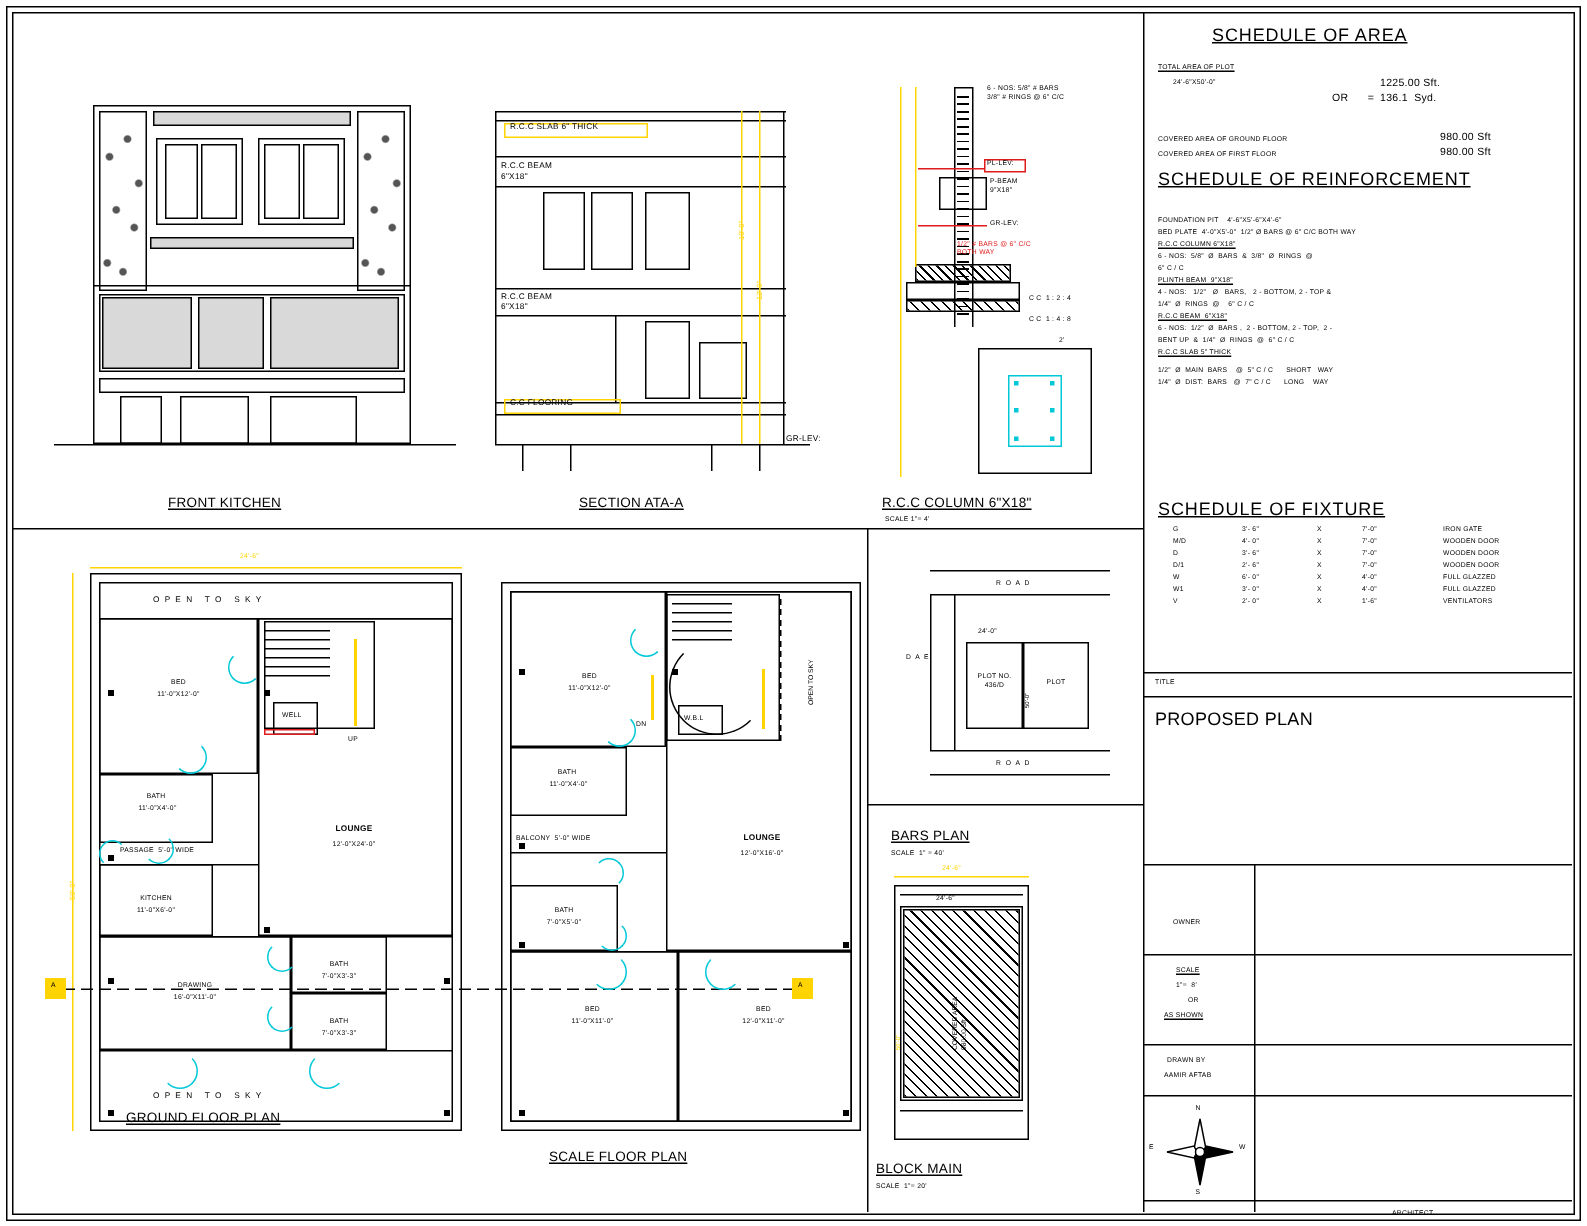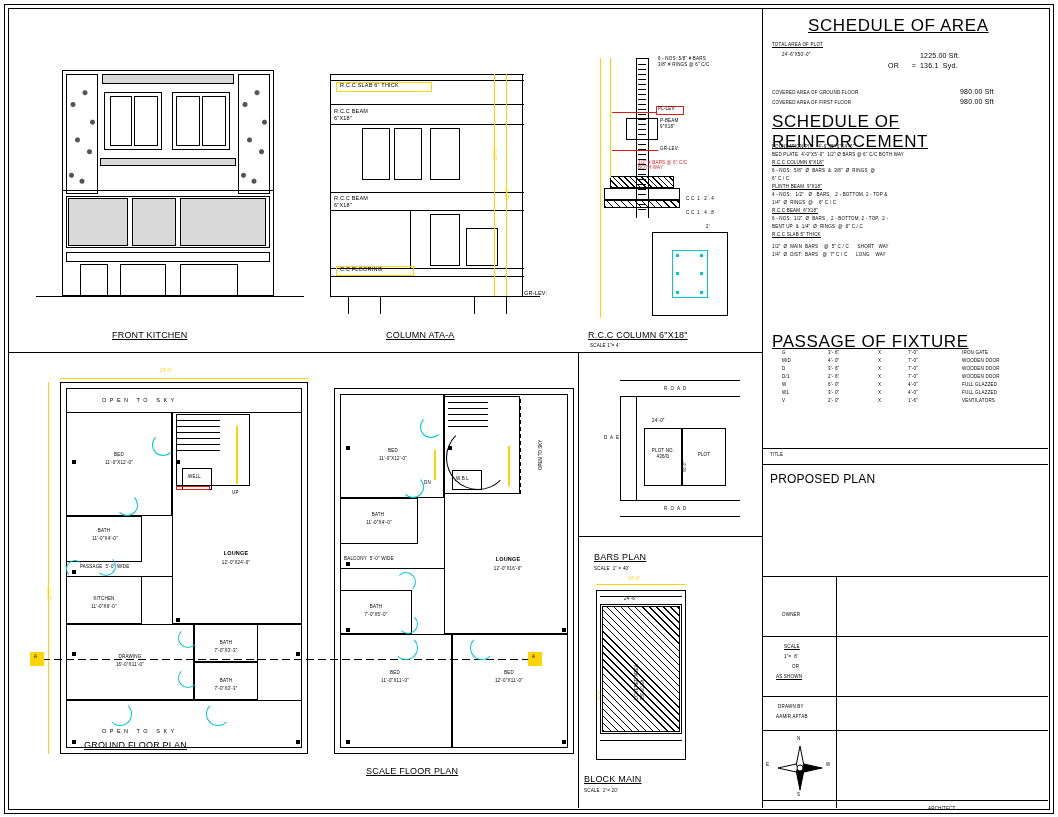--- a/index.html
+++ b/index.html
@@ -7,21 +7,21 @@
   #sheet{position:relative;width:1058px;height:817px;background:#ffffff;overflow:hidden;}
   .frame{position:absolute;left:4px;top:4px;width:1048px;height:808px;border:1px solid #000;}
   .frame2{position:absolute;left:8px;top:8px;width:1040px;height:800px;border:1px solid #000;}
   .vdiv{position:absolute;left:762px;top:8px;width:1px;height:800px;background:#000;}
 
   .lbl{position:absolute;font-size:9px;color:#000;white-space:pre;letter-spacing:.2px;}
   .lbl.c{text-align:center;}
   .tiny{font-size:5.5px;}
   .xtiny{font-size:4.5px;}
   .small{font-size:7px;}
-  .ttl{font-size:17px;letter-spacing:.6px;}
+  .ttl{font-size:12px;letter-spacing:.6px;}
   .u{text-decoration:underline;}
   .bold{font-weight:bold;}
 
   .ln{position:absolute;background:#000;}
   .lny{position:absolute;background:#ffd400;}
   .box{position:absolute;border:1px solid #000;box-sizing:border-box;}
   .boxy{position:absolute;border:1px solid #ffd400;box-sizing:border-box;}
   .boxc{position:absolute;border:1px solid #00c8d7;box-sizing:border-box;}
   .boxr{position:absolute;border:1px solid #e01b1b;box-sizing:border-box;}
   .fillg{background:#d9d9d9;}
@@ -109,21 +109,21 @@
 6"X18"</div>
     <div class="lbl tiny" style="left:334px;top:195px;line-height:7px;">R.C.C BEAM
 6"X18"</div>
     <div class="boxy" style="left:336px;top:266px;width:78px;height:10px;"></div>
     <div class="lbl tiny" style="left:340px;top:266px;">C.C FLOORING</div>
     <div class="lbl tiny" style="left:524px;top:290px;">GR-LEV:</div>
     <div class="dimv" style="left:494px;top:74px;height:222px;"></div>
     <div class="dimv" style="left:506px;top:74px;height:222px;"></div>
     <div class="vtext" style="left:492px;top:160px;transform:rotate(-90deg);font-size:5px;color:#ffd400;">10'-0"</div>
     <div class="vtext" style="left:504px;top:200px;transform:rotate(-90deg);font-size:5px;color:#ffd400;">12'-0"</div>
-    <div class="lbl u" style="left:386px;top:330px;">COLUMN ATA-A</div>
+    <div class="lbl u" style="left:386px;top:330px;">SECTION ATA-A</div>
   </div>
 
   <div>
     <div class="ln" style="left:636px;top:58px;width:1px;height:160px;"></div>
     <div class="ln" style="left:648px;top:58px;width:1px;height:160px;"></div>
     <div class="ln" style="left:636px;top:58px;width:12px;height:1px;"></div>
     <div class="ln fillk" style="left:638px;top:60px;width:8px;height:150px;background:repeating-linear-gradient(0deg,#000 0 1px,transparent 1px 5px);"></div>
     <div class="lbl xtiny" style="left:658px;top:56px;line-height:6px;">6 - NOS: 5/8" # BARS
 3/8" # RINGS @ 6" C/C</div>
     <div class="ln" style="left:612px;top:112px;width:44px;height:1px;background:#e01b1b;"></div>
@@ -373,21 +373,21 @@
     <div class="lbl xtiny" style="left:772px;top:200px;">1/4"  Ø  RINGS  @    6" C / C</div>
     <div class="lbl xtiny u" style="left:772px;top:208px;">R.C.C BEAM  6"X18"</div>
     <div class="lbl xtiny" style="left:772px;top:216px;">6 - NOS:  1/2"  Ø  BARS ,  2 - BOTTOM, 2 - TOP,  2 -</div>
     <div class="lbl xtiny" style="left:772px;top:224px;">BENT UP  &amp;  1/4"  Ø  RINGS  @  6" C / C</div>
     <div class="lbl xtiny u" style="left:772px;top:232px;">R.C.C SLAB 5" THICK</div>
     <div class="lbl xtiny" style="left:772px;top:244px;">1/2"  Ø  MAIN  BARS    @  5" C / C      SHORT   WAY</div>
     <div class="lbl xtiny" style="left:772px;top:252px;">1/4"  Ø  DIST:  BARS   @  7" C / C      LONG    WAY</div>
   </div>
 
   <div>
-    <div class="ttl u" style="position:absolute;left:772px;top:332px;">PASSAGE   OF   FIXTURE</div>
+    <div class="ttl u" style="position:absolute;left:772px;top:332px;">SCHEDULE   OF   FIXTURE</div>
     <div class="lbl xtiny" style="left:782px;top:350px;">G</div>
     <div class="lbl xtiny" style="left:828px;top:350px;">3'- 6"</div>
     <div class="lbl xtiny" style="left:878px;top:350px;">X</div>
     <div class="lbl xtiny" style="left:908px;top:350px;">7'-0"</div>
     <div class="lbl xtiny" style="left:962px;top:350px;">IRON GATE</div>
 
     <div class="lbl xtiny" style="left:782px;top:358px;">M/D</div>
     <div class="lbl xtiny" style="left:828px;top:358px;">4'- 0"</div>
     <div class="lbl xtiny" style="left:878px;top:358px;">X</div>
     <div class="lbl xtiny" style="left:908px;top:358px;">7'-0"</div>

